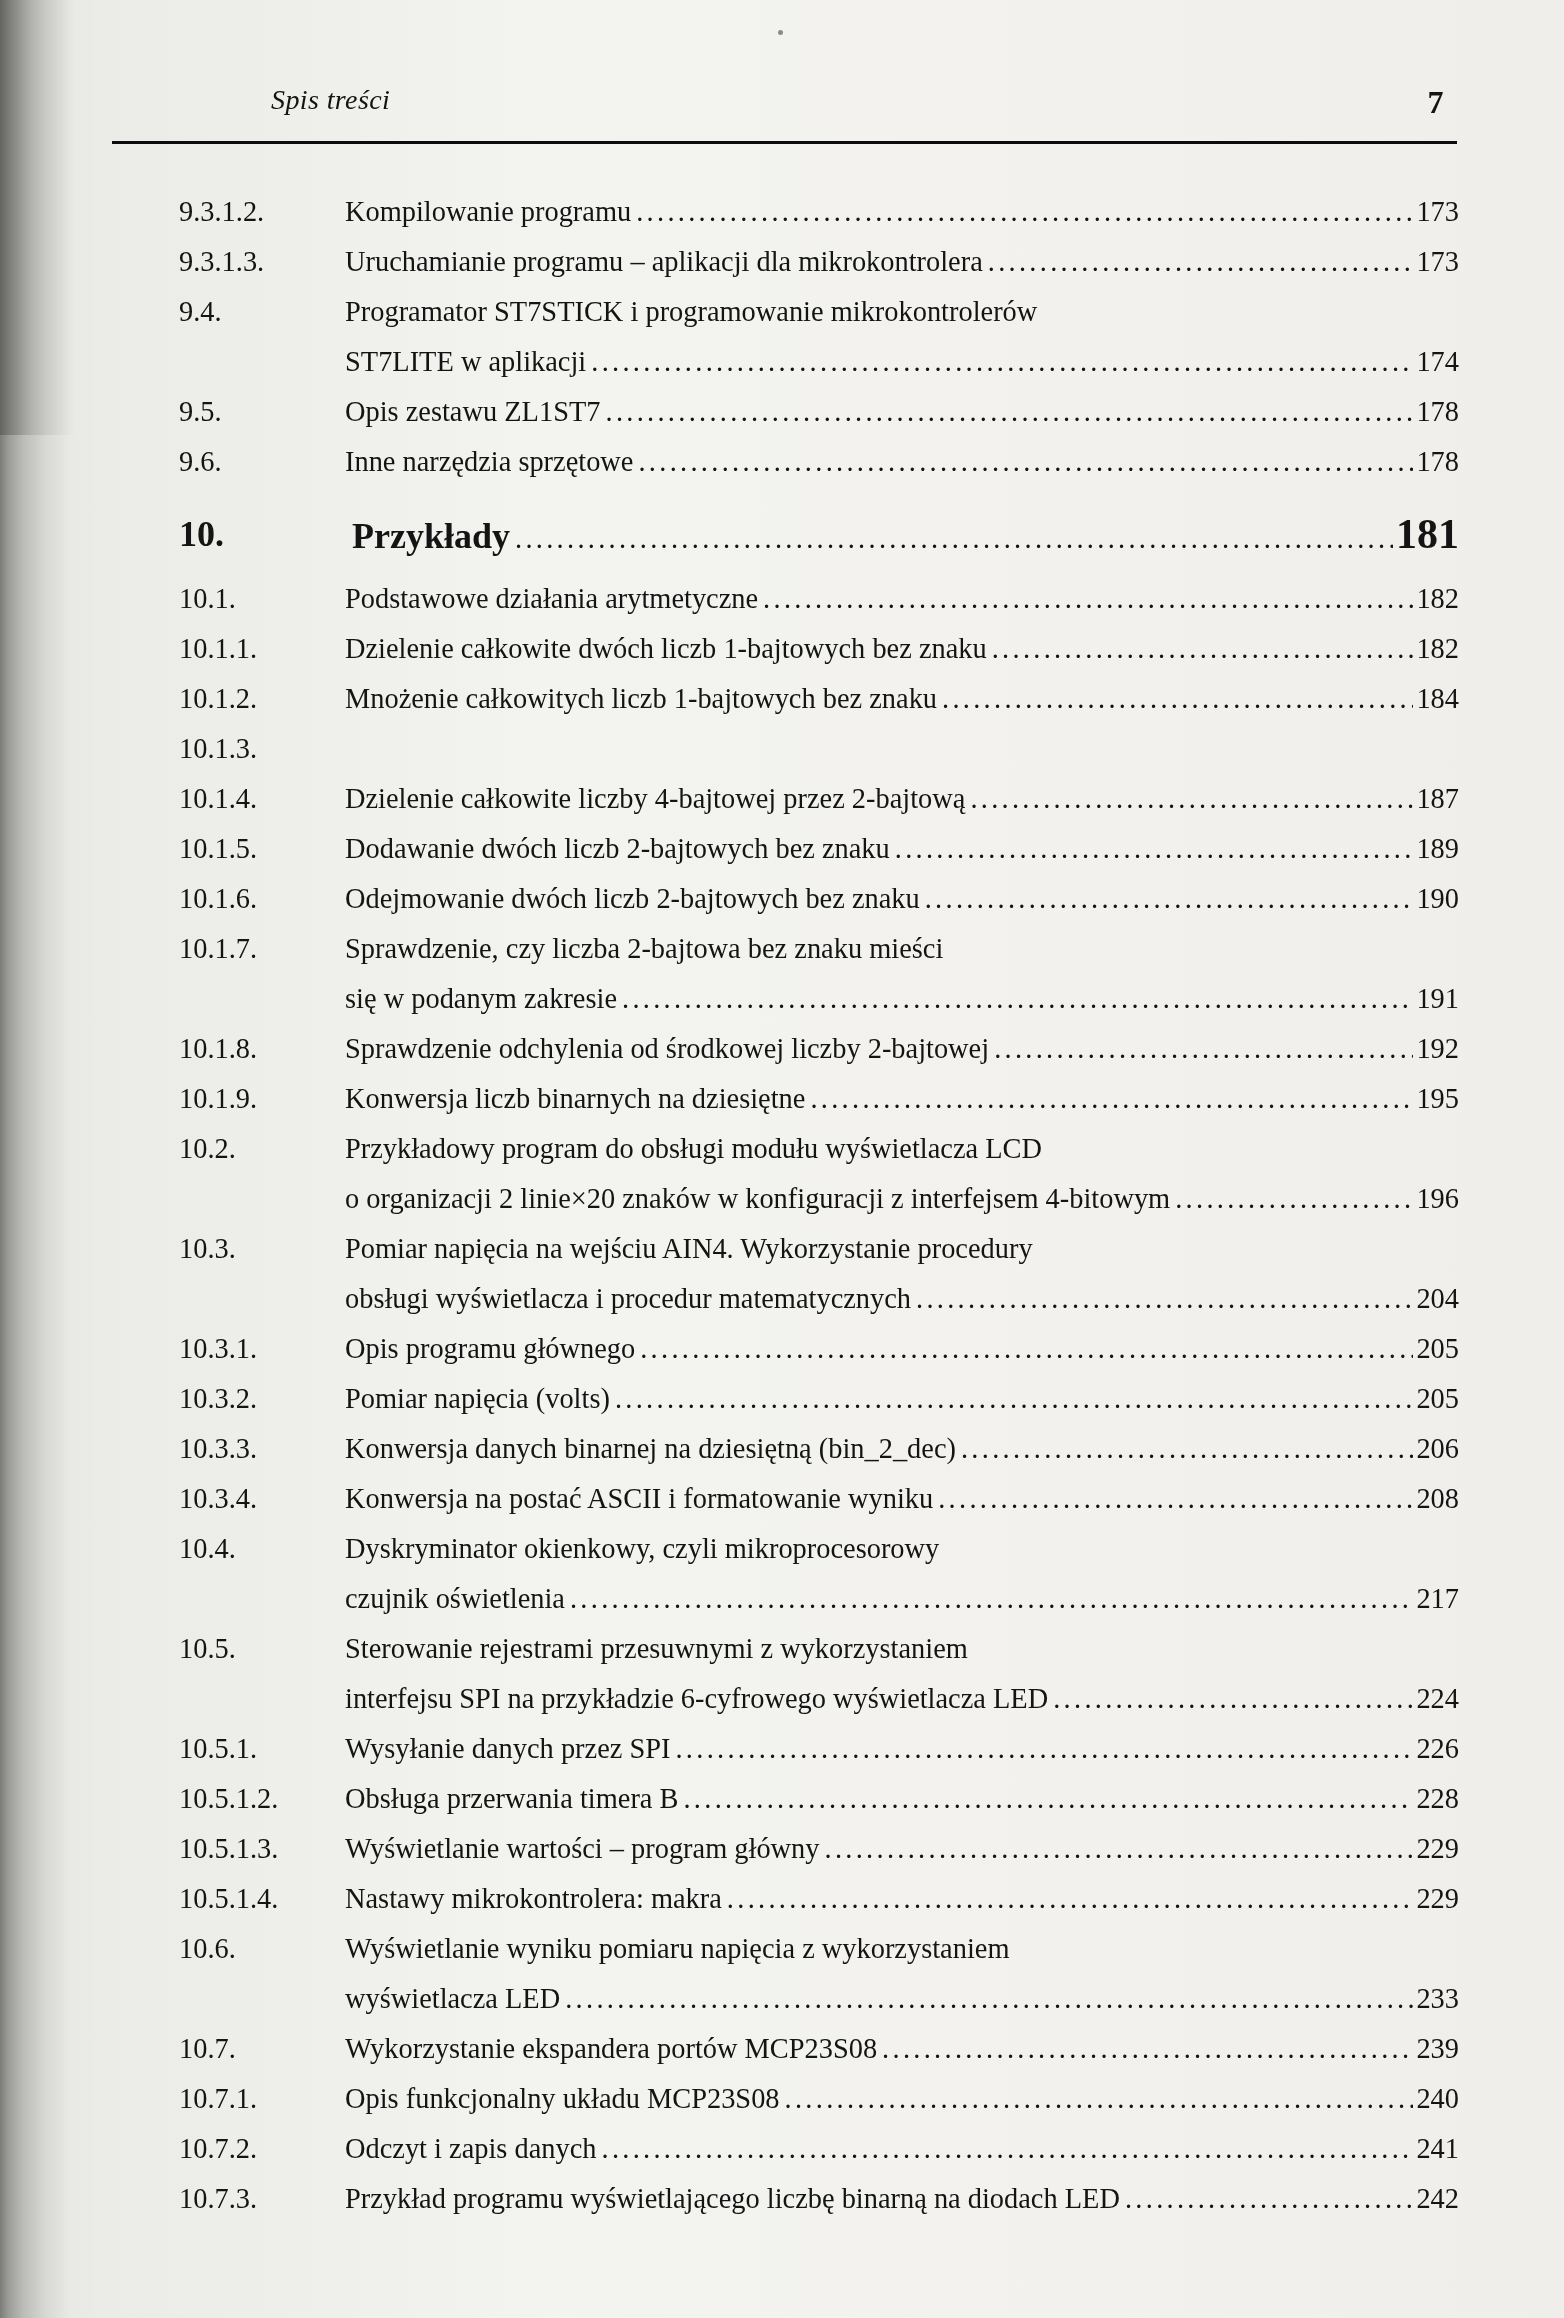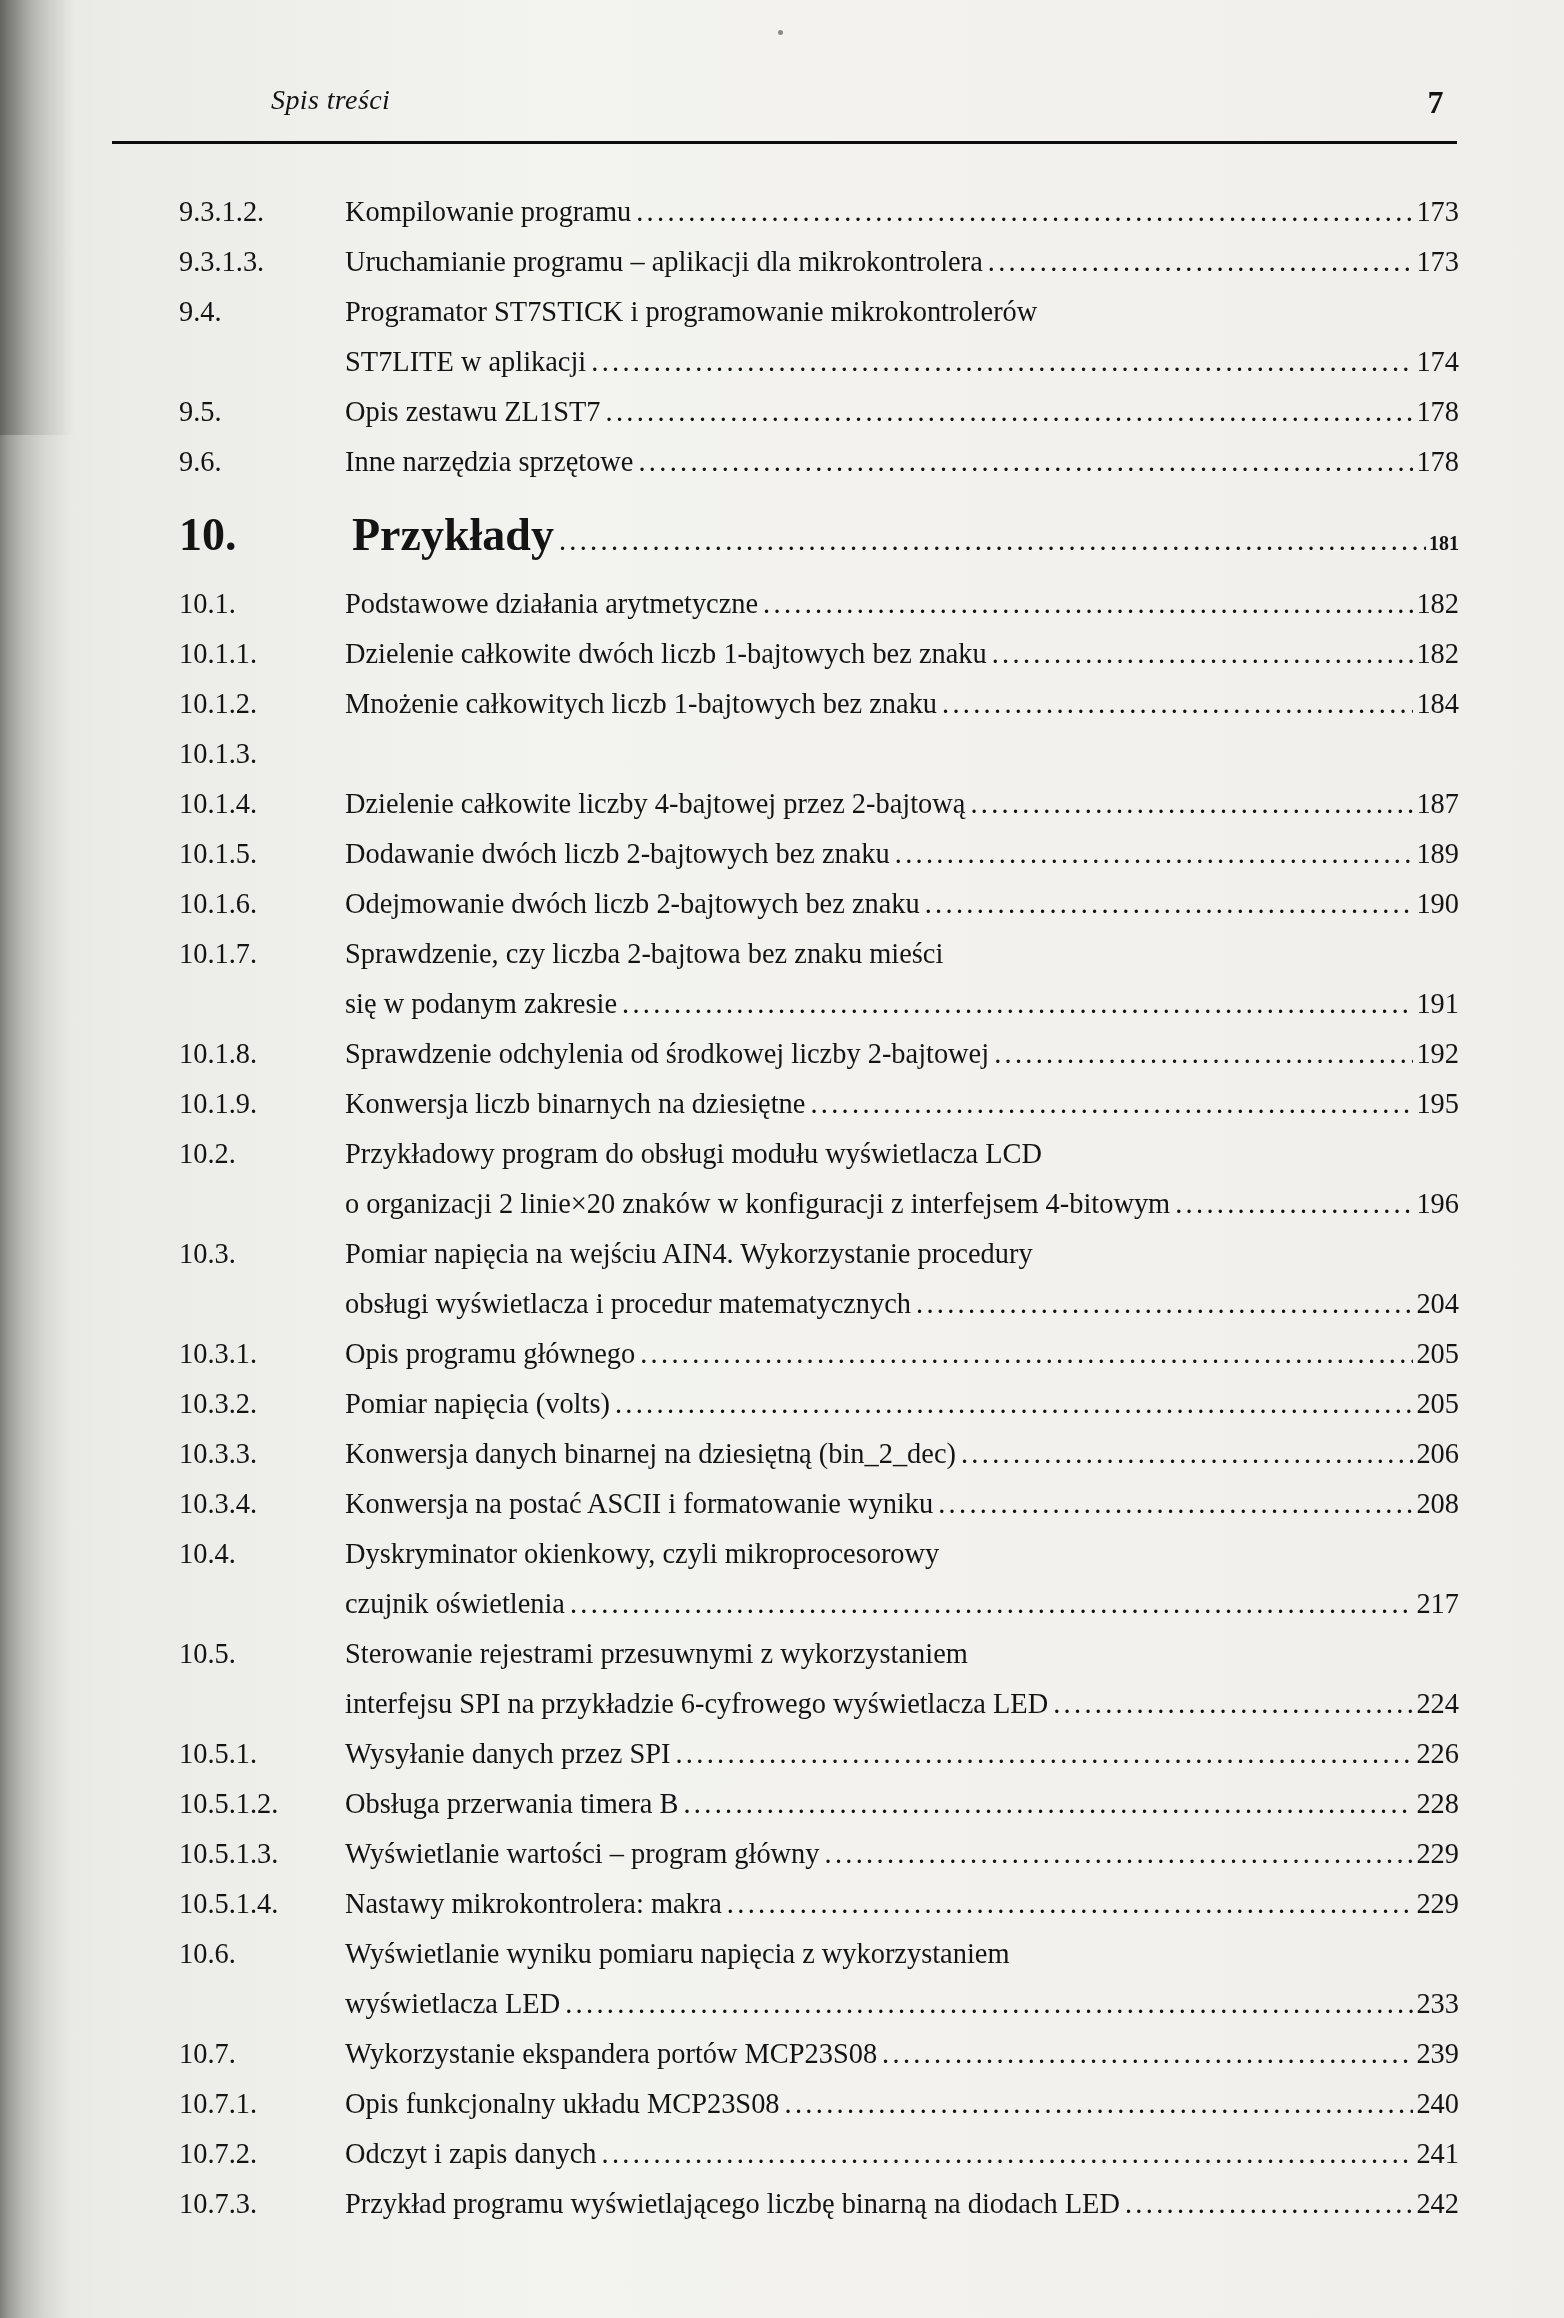--- a/index.html
+++ b/index.html
@@ -117,27 +117,27 @@
   }
 
   
   .entry.chapter {
     margin-top: 20px;
     margin-bottom: 8.4px;
   }
   .entry.chapter .num,
   .entry.chapter .txt {
     font-weight: bold;
-    font-size: 46px;
+    font-size: 36px;
     line-height: 55px;
   }
   .entry.chapter .line { line-height: 55px; margin-left: 7px; }
   .entry.chapter .pg {
     font-weight: bold;
-    font-size: 20px;
+    font-size: 42px;
   }
 </style>
 </head>
 <body>
 
 <div class="spine-shadow"></div>
 <div class="spine-shadow-top"></div>
 <div class="scan-dot"></div>
 
 <div class="page-inner">

